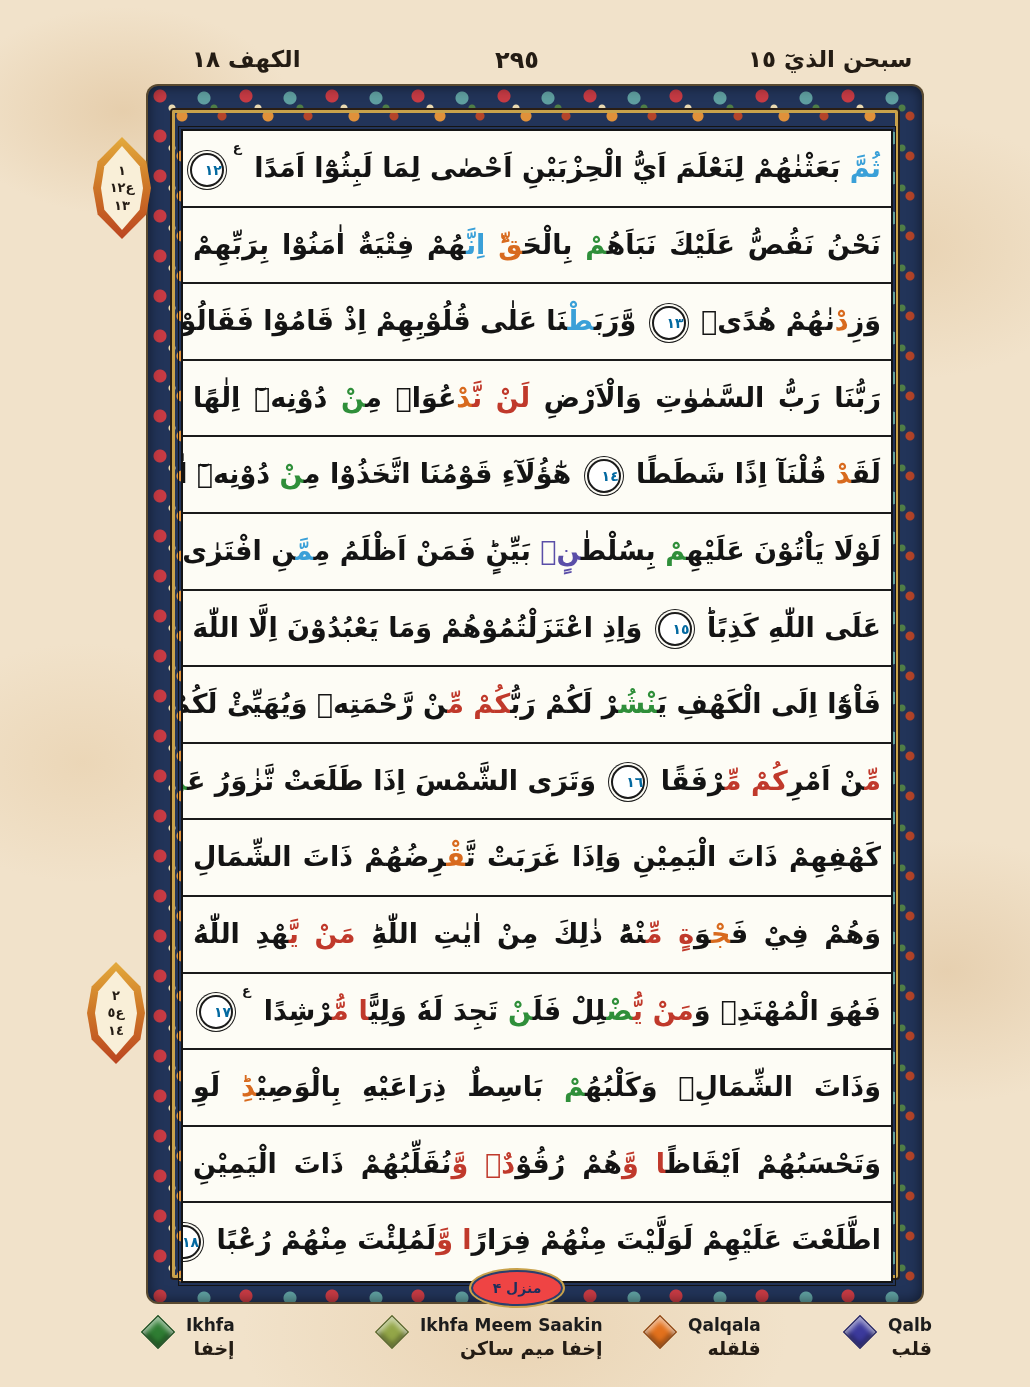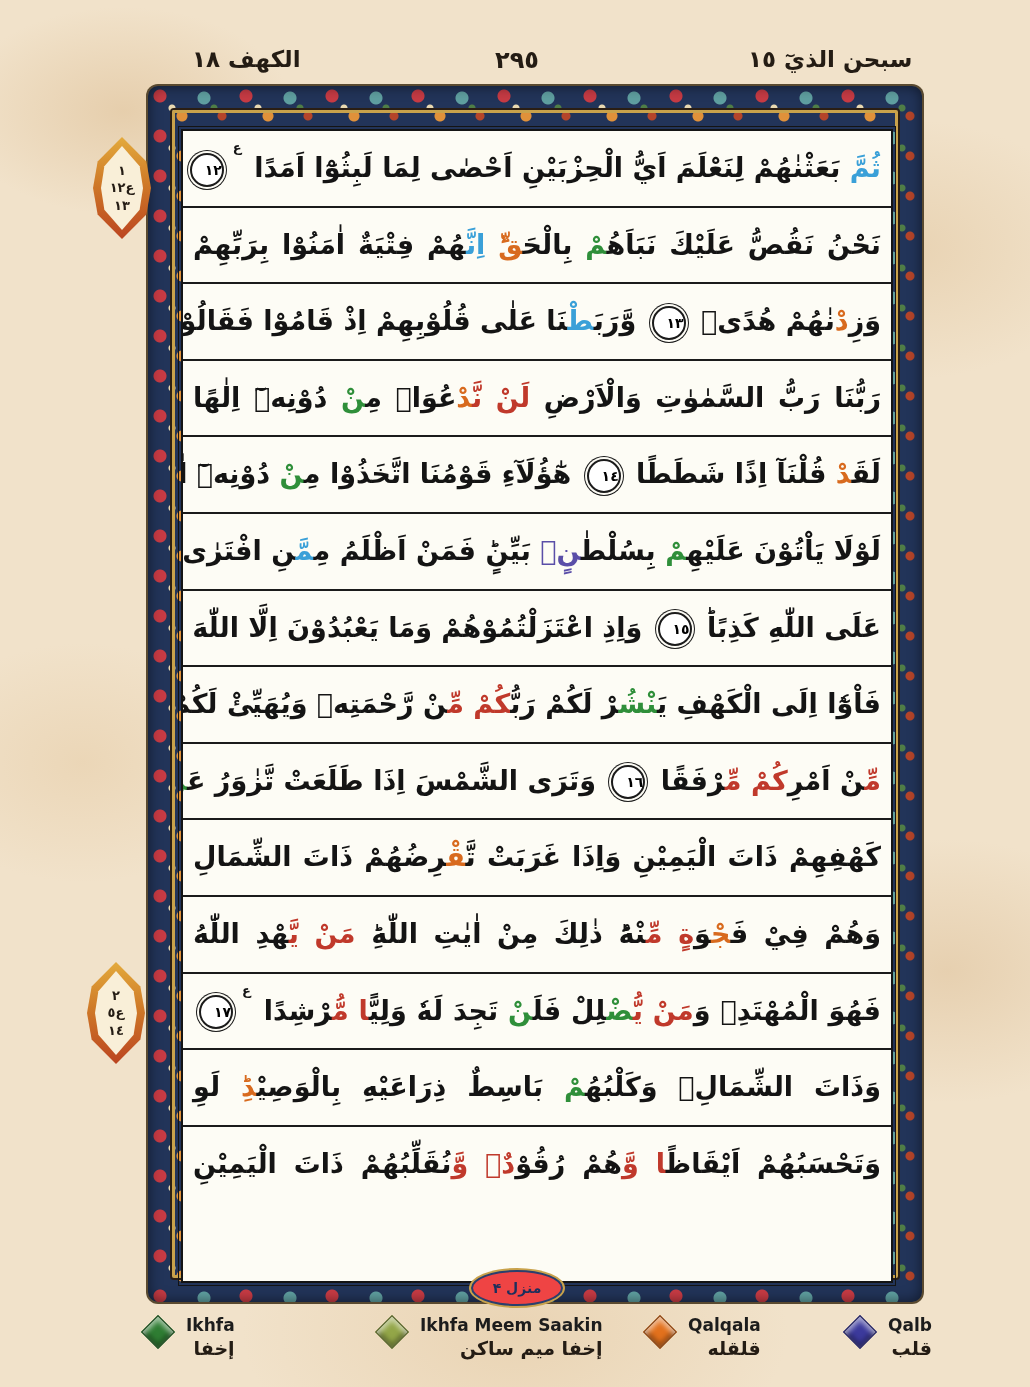--- a/index.html
+++ b/index.html
@@ -60,21 +60,21 @@
   .seg-k{color:#141414;}
   .seg-b{color:#3aa0d8;margin-top:40px;}
   .seg-o{color:#d86a1e;}
   .seg-g{color:#2f8f3a;}
   .seg-r{color:#c0392b;}
   .seg-p{color:#5a4ea8;}
   .medallion{
     display:inline-block;width:30px;height:30px;border-radius:50%;
     border:2px solid #1b1b1b;box-shadow:0 0 0 2px #fdfcf5,0 0 0 3px #1b1b1b;
     font-size:14px;line-height:30px;text-align:center;vertical-align:middle;
-    color:#000000;background:#fff;margin:4px 6px;letter-spacing:0;
+    color:#0369a1;background:#fff;margin:4px 6px;letter-spacing:0;
   }
   .ruku-sup{font-size:13px;vertical-align:top;line-height:34px;margin:0 3px;}
 
   
   .ruku-marker{position:absolute;width:58px;height:102px;}
   .ruku-marker .outer{
     width:100%;height:100%;display:flex;align-items:center;justify-content:center;
     background:linear-gradient(180deg,#e3aa3c 0%,#cf7a28 45%,#bb4420 100%);
     clip-path:polygon(50% 0,92% 24%,100% 50%,92% 76%,50% 100%,8% 76%,0 50%,8% 24%);
     box-shadow:0 2px 4px rgba(90,60,20,.5);
@@ -150,20 +150,21 @@
       <div class="qline" dir="rtl"><span class="seg seg-k">لَقَ</span><span class="seg seg-o">دْ </span><span class="seg seg-k">قُلْنَآ اِذًا شَطَطًا </span><span class="medallion">١٤</span><span class="seg seg-k"> هٰٓؤُلَآءِ قَوْمُنَا اتَّخَذُوْا مِ</span><span class="seg seg-g">نْ </span><span class="seg seg-k">دُوْنِهٖٓ اٰلِهَةًؕ</span></div>
       <div class="qline" dir="rtl"><span class="seg seg-k">لَوْلَا يَاْتُوْنَ عَلَيْهِ</span><span class="seg seg-g">مْ </span><span class="seg seg-k">بِسُلْطٰ</span><span class="seg seg-p">نٍۭ </span><span class="seg seg-k">بَيِّنٍؕ فَمَنْ اَظْلَمُ مِ</span><span class="seg seg-b">مَّ</span><span class="seg seg-k">نِ افْتَرٰى</span></div>
       <div class="qline" dir="rtl"><span class="seg seg-k">عَلَى اللّٰهِ كَذِبًاؕ </span><span class="medallion">١٥</span><span class="seg seg-k"> وَاِذِ اعْتَزَلْتُمُوْهُمْ وَمَا يَعْبُدُوْنَ اِلَّا اللّٰهَ</span></div>
       <div class="qline" dir="rtl"><span class="seg seg-k">فَاْوٗٓا اِلَى الْكَهْفِ يَ</span><span class="seg seg-g">نْشُ</span><span class="seg seg-k">رْ لَكُمْ رَبُّ</span><span class="seg seg-r">كُمْ مِّ</span><span class="seg seg-k">نْ رَّحْمَتِهٖ وَيُهَيِّئْ لَكُمْ</span></div>
       <div class="qline" dir="rtl"><span class="seg seg-r">مِّ</span><span class="seg seg-k">نْ اَمْرِ</span><span class="seg seg-r">كُمْ مِّ</span><span class="seg seg-k">رْفَقًا </span><span class="medallion">١٦</span><span class="seg seg-k"> وَتَرَى الشَّمْسَ اِذَا طَلَعَتْ تَّزٰوَرُ عَ</span><span class="seg seg-g">نْ</span></div>
       <div class="qline" dir="rtl"><span class="seg seg-k">كَهْفِهِمْ ذَاتَ الْيَمِيْنِ وَاِذَا غَرَبَتْ تَّ</span><span class="seg seg-o">قْ</span><span class="seg seg-k">رِضُهُمْ ذَاتَ الشِّمَالِ</span></div>
       <div class="qline" dir="rtl"><span class="seg seg-k">وَهُمْ فِيْ فَ</span><span class="seg seg-o">جْ</span><span class="seg seg-k">وَ</span><span class="seg seg-r">ةٍ مِّ</span><span class="seg seg-k">نْهُؕ ذٰلِكَ مِنْ اٰيٰتِ اللّٰهِؕ </span><span class="seg seg-r">مَنْ يَّ</span><span class="seg seg-k">هْدِ اللّٰهُ</span></div>
       <div class="qline" dir="rtl"><span class="seg seg-k">فَهُوَ الْمُهْتَدِۚ وَ</span><span class="seg seg-r">مَنْ يُّ</span><span class="seg seg-g">ضْ</span><span class="seg seg-k">لِلْ فَلَ</span><span class="seg seg-g">نْ </span><span class="seg seg-k">تَجِدَ لَهٗ وَلِيًّ</span><span class="seg seg-r">ا مُّ</span><span class="seg seg-k">رْشِدًا </span><span class="ruku-sup">ع</span><span class="medallion">١٧</span></div>
       <div class="qline" dir="rtl"><span class="seg seg-k">وَذَاتَ الشِّمَالِۖ وَكَلْبُهُ</span><span class="seg seg-g">مْ </span><span class="seg seg-k">بَاسِطٌ ذِرَاعَيْهِ بِالْوَصِيْ</span><span class="seg seg-o">دِؕ</span><span class="seg seg-k"> لَوِ</span></div>
       <div class="qline" dir="rtl"><span class="seg seg-k">وَتَحْسَبُهُمْ اَيْقَاظً</span><span class="seg seg-r">ا وَّ</span><span class="seg seg-k">هُمْ رُقُوْ</span><span class="seg seg-r">دٌۖ وَّ</span><span class="seg seg-k">نُقَلِّبُهُمْ ذَاتَ الْيَمِيْنِ</span></div>
+      <div class="qline" dir="rtl"><span class="seg seg-k">اطَّلَعْتَ عَلَيْهِمْ لَوَلَّيْتَ مِنْهُمْ فِرَارً</span><span class="seg seg-r">ا وَّ</span><span class="seg seg-k">لَمُلِئْتَ مِنْهُمْ رُعْبًا </span><span class="medallion">١٨</span></div>
     </div>
 
   <div class="manzil">منزل ۴</div>
 
   <div class="legend" id="legend">
       <div class="legend-item">
         <span class="diamond" style="background: linear-gradient(135deg, rgba(47, 125, 51, 0.8), rgb(47, 125, 51) 55%, rgb(47, 125, 51)) rgb(47, 125, 51);"></span>
         <div class="legend-texts">
           <span class="legend-en">Ikhfa</span>
           <span class="legend-ar" dir="rtl">إخفا</span>

